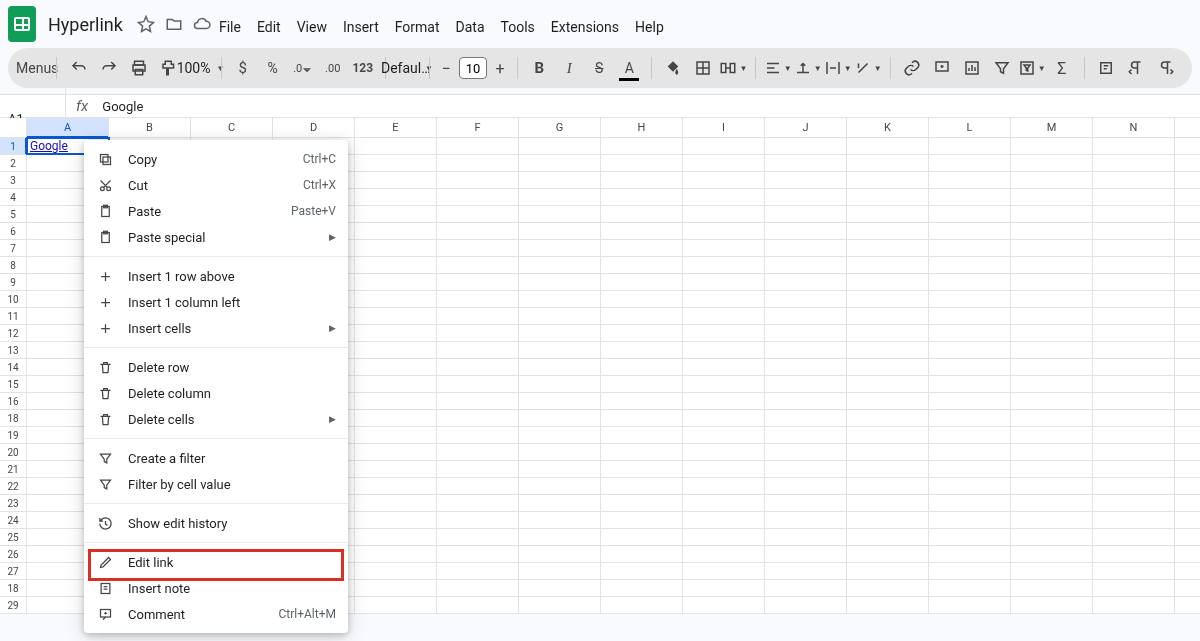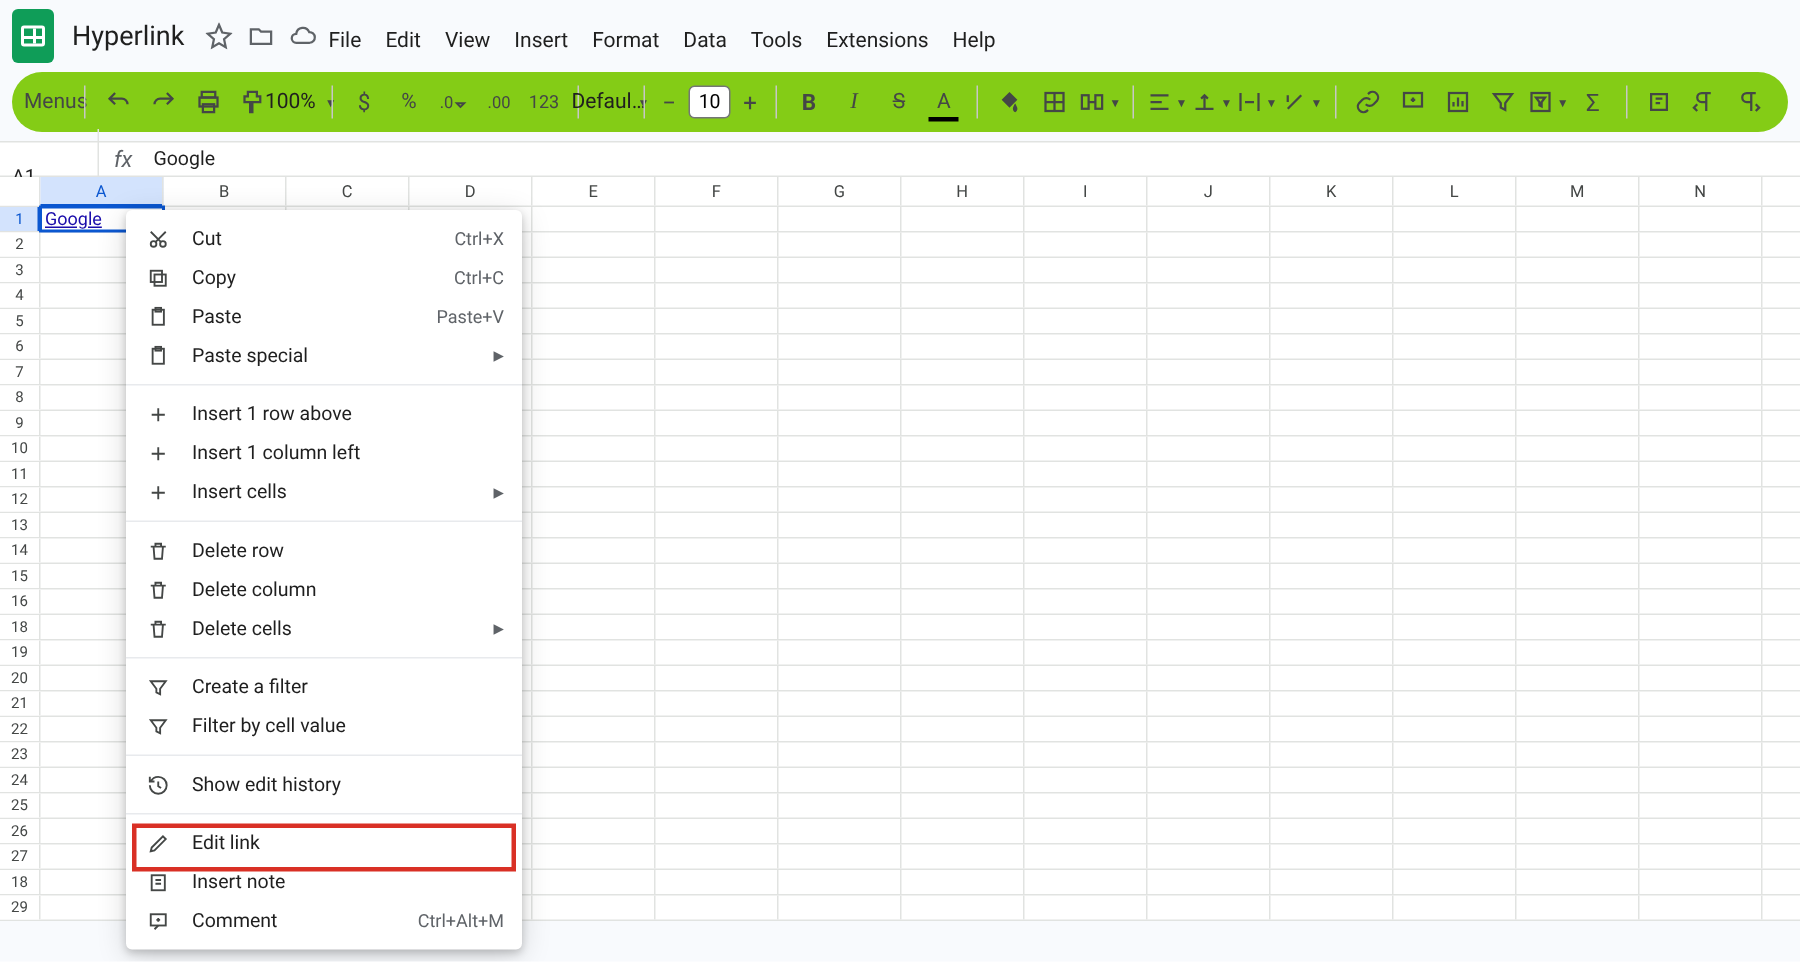--- a/index.html
+++ b/index.html
@@ -15,21 +15,21 @@
 .title-row { display: flex; align-items: center; gap: 10px; }
 .doc-title { font-size: 18px; color: #1f1f1f; padding: 1px 4px; border-radius: 4px; }
 .title-icon { color: #5f6368; width: 18px; height: 18px; display: flex; align-items: center; justify-content: center; }
 
 
 .menubar { display: flex; gap: 0; margin-top: 6px; align-items: center; }
 .menu-item { font-size: 14px; color: #1f1f1f; padding: 3px 8px; border-radius: 4px; }
 
 
 .toolbar-wrap { padding: 6px 8px; }
-.toolbar { display: flex; align-items: center; background: #84cc16; border-radius: 24px; padding: 4px 12px; gap: 2px; height: 40px; }
+.toolbar { display: flex; align-items: center; background: #e5e5e5; border-radius: 24px; padding: 4px 12px; gap: 2px; height: 40px; }
 .tool { color: #444746; display: flex; align-items: center; justify-content: center; min-width: 28px; height: 28px; border-radius: 4px; font-size: 14px; }
 .tool svg { width: 18px; height: 18px; }
 .sep { width: 1px; height: 22px; background: #c7c7c7; margin: 0 6px; }
 .menus-btn { display: flex; align-items: center; gap: 6px; padding: 0 8px; color: #444746; }
 .zoom { font-size: 14px; color: #1f1f1f; padding: 0 4px; }
 .font-name { font-size: 14px; color: #1f1f1f; min-width: 42px; text-align: left; }
 .font-size-ctrl { display: flex; align-items: center; gap: 4px; }
 .font-size-input { width: 28px; height: 22px; border: 1px solid #747775; border-radius: 4px; text-align: center; font-size: 13px; }
 .plusminus { font-size: 16px; color: #444746; width: 18px; text-align: center; }
 .text-color-bar { position: relative; }
@@ -154,21 +154,21 @@
     <div class="tool">
         <span style="font-size:11px;">.0</span>
         <svg style="width:10px;height:10px" viewBox="0 0 24 24" fill="none" stroke="currentColor" stroke-width="3">
           <path d="M12 20l-6-6h12z"></path>
         </svg>
       </div>
     <div class="tool">
         <span style="font-size:11px;">.00</span>
       </div>
     <div class="tool">
-        <span style="font-size:12px;">123</span>
+        <span style="font-size:12px;font-weight:bold;">123</span>
       </div>
     <div class="sep"></div>
     <div class="tool">
         <span class="font-name">Defaul…</span>
         <span class="dropdown-caret">▼</span>
       </div>
     <div class="sep"></div>
     <div class="font-size-ctrl">
       <span class="plusminus">−</span>
       <input class="font-size-input" value="10" style="">
@@ -783,41 +783,41 @@
         <div class="cell"></div>
         <div class="cell"></div>
       </div>
     </div>
 </div>
 
 <div class="context-menu" id="context-menu">
     <div class="cm-item">
       <span class="cm-icon">
         <svg viewBox="0 0 24 24" fill="none" stroke="currentColor" stroke-width="2">
+          <rect x="8" y="8" width="12" height="12"></rect>
+          <rect x="4" y="4" width="12" height="12"></rect>
+        </svg>
+      </span>
+      <span class="cm-label">Copy</span>
+      <span class="cm-shortcut">Ctrl+C</span>
+    </div>
+    <div class="cm-item">
+      <span class="cm-icon">
+        <svg viewBox="0 0 24 24" fill="none" stroke="currentColor" stroke-width="2">
           <circle cx="7" cy="17" r="3"></circle>
           <circle cx="17" cy="17" r="3"></circle>
           <path d="M9 15L20 4M15 15L4 4"></path>
         </svg>
       </span>
       <span class="cm-label">Cut</span>
       <span class="cm-shortcut">Ctrl+X</span>
     </div>
     <div class="cm-item">
       <span class="cm-icon">
         <svg viewBox="0 0 24 24" fill="none" stroke="currentColor" stroke-width="2">
-          <rect x="8" y="8" width="12" height="12"></rect>
-          <rect x="4" y="4" width="12" height="12"></rect>
-        </svg>
-      </span>
-      <span class="cm-label">Copy</span>
-      <span class="cm-shortcut">Ctrl+C</span>
-    </div>
-    <div class="cm-item">
-      <span class="cm-icon">
-        <svg viewBox="0 0 24 24" fill="none" stroke="currentColor" stroke-width="2">
           <rect x="6" y="4" width="12" height="16"></rect>
           <rect x="9" y="2" width="6" height="4"></rect>
         </svg>
       </span>
       <span class="cm-label">Paste</span>
       <span class="cm-shortcut">Paste+V</span>
     </div>
     <div class="cm-item">
       <span class="cm-icon">
         <svg viewBox="0 0 24 24" fill="none" stroke="currentColor" stroke-width="2">

